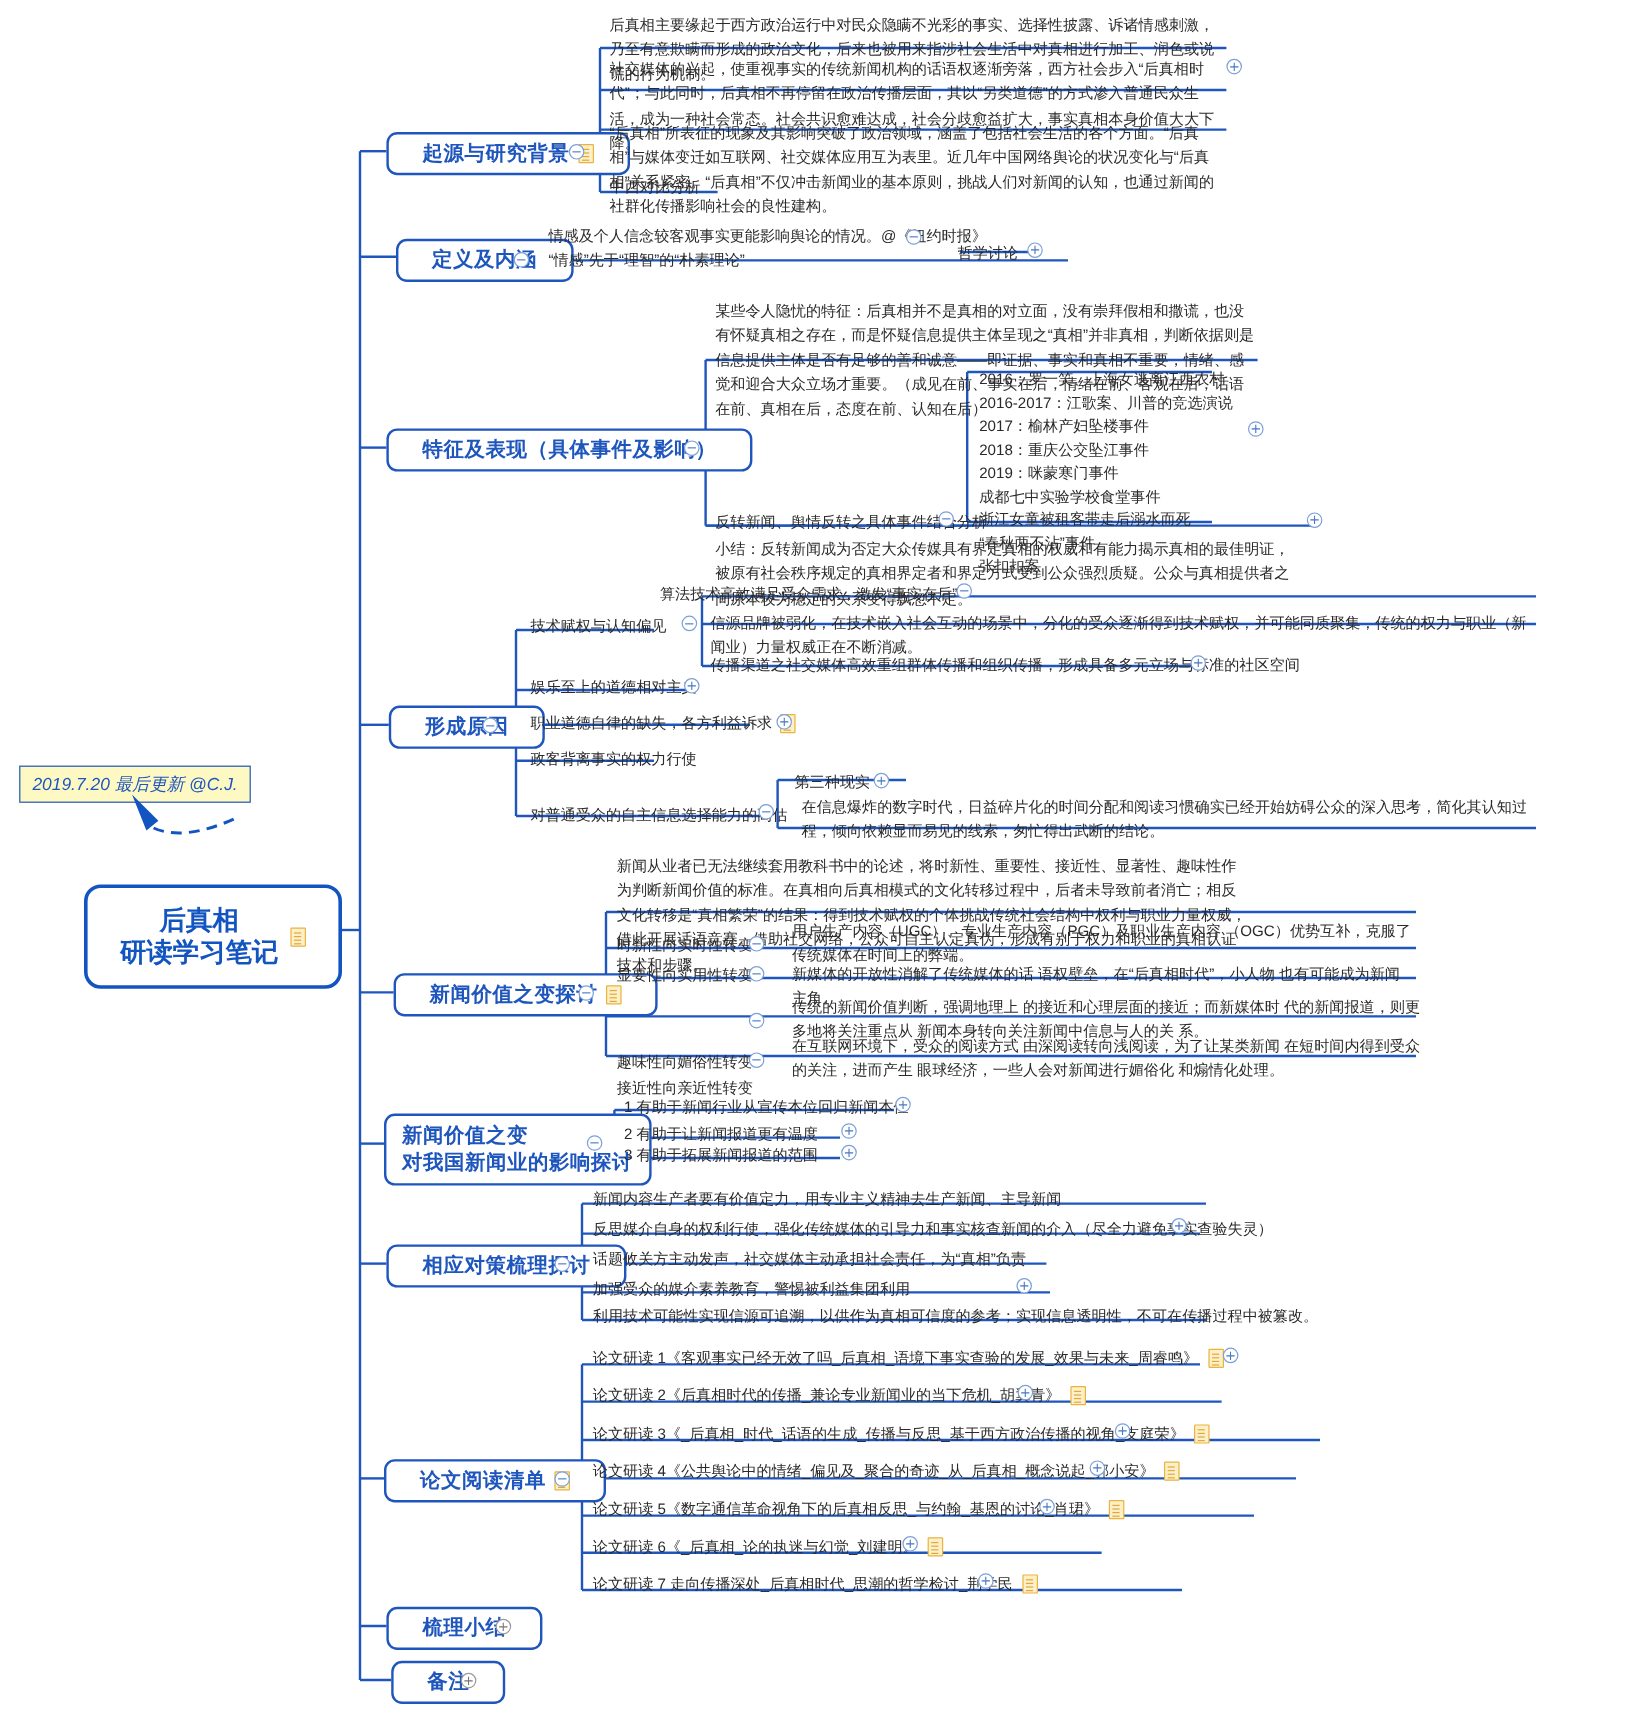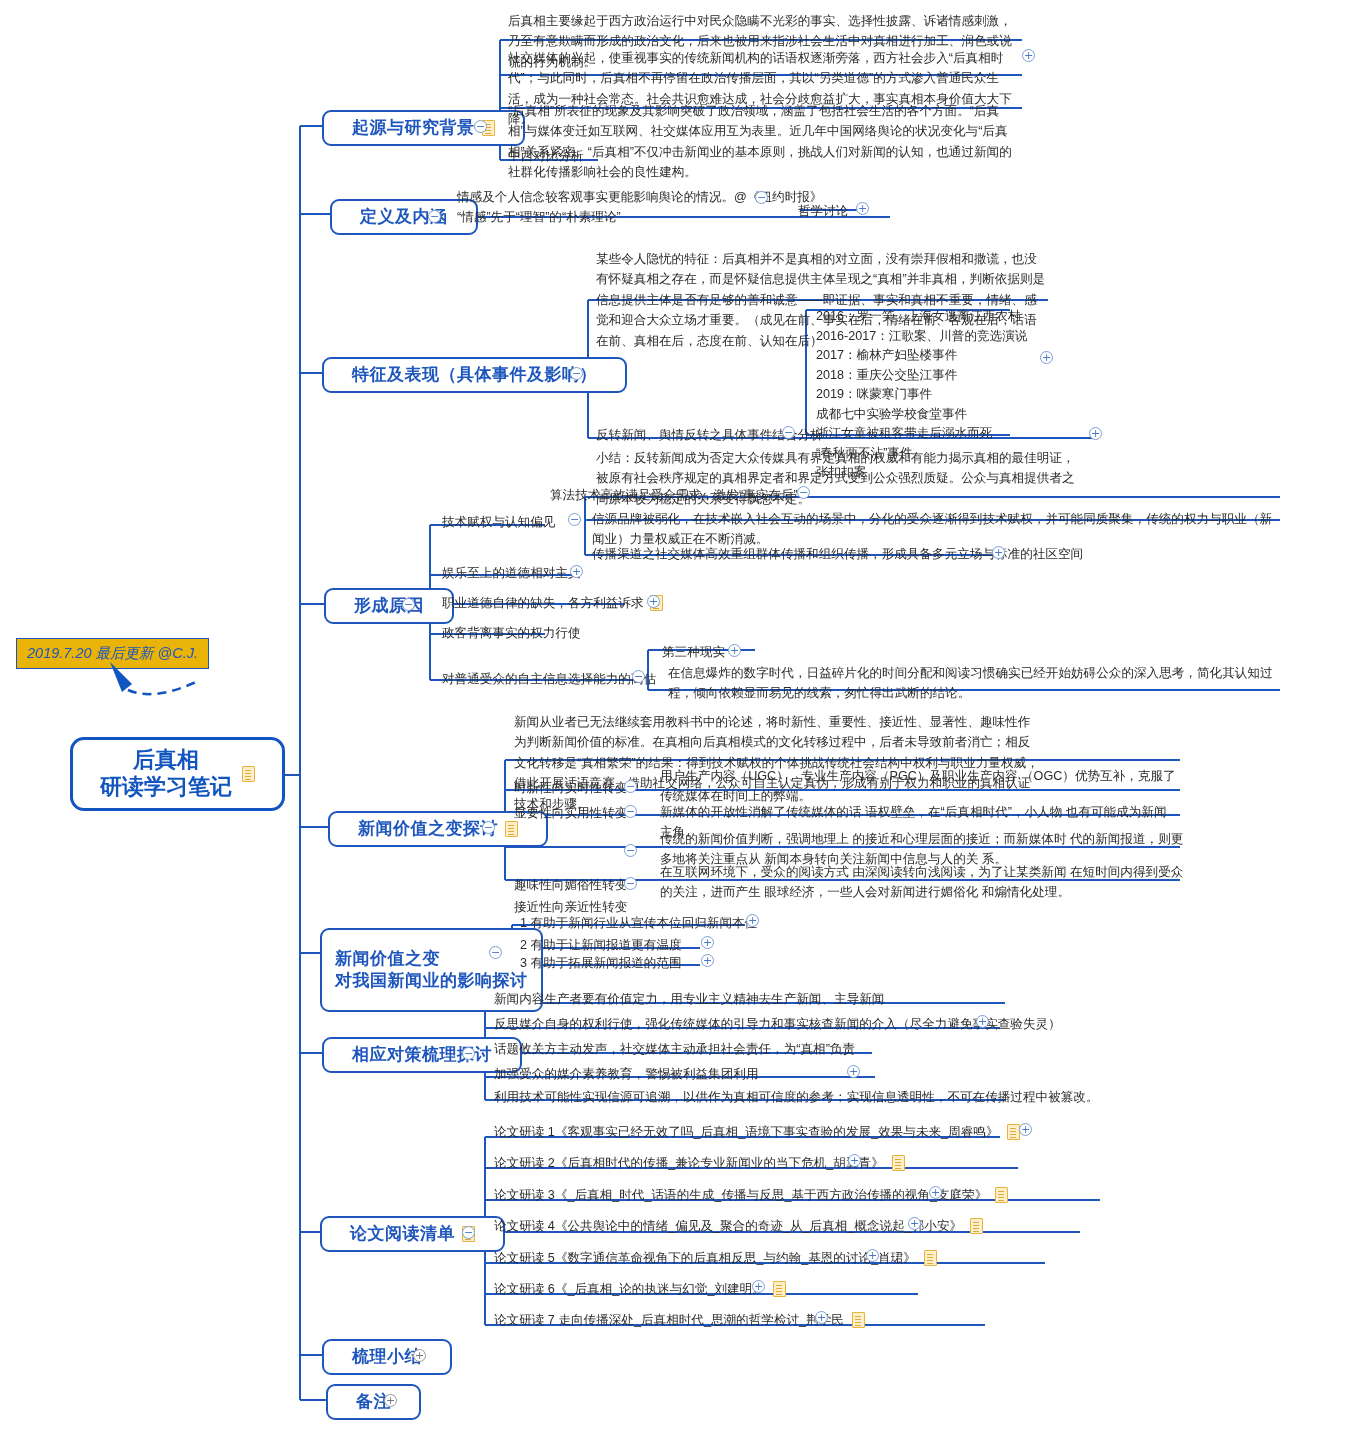--- a/index.html
+++ b/index.html
@@ -34,39 +34,39 @@
     letter-spacing: .5px;
     white-space: nowrap;
     line-height: 1.28;
   }
   .rbox.two-line { flex-direction: column; gap: 0; align-items: flex-start; justify-content: center; }
 
   
   #root-node {
     position: absolute;
     left: 70px; top: 737px;
-    width: 215px; height: 74px;
+    width: 215px; height: 87px;
     border: 3px solid #1355c0;
     border-radius: 14px;
     background: #fff;
     color: #1355c0;
     display: flex; align-items: center; justify-content: center;
     gap: 10px;
     font-size: 22px; font-weight: bold;
     line-height: 1.22;
     text-align: center;
   }
   #root-node .rlines { display: flex; flex-direction: column; }
 
   
   #stamp {
     position: absolute;
     left: 16px; top: 638px;
     border: 1.6px solid #1e56bd;
-    background: #eab308;
+    background: #fef9c3;
     color: #1e56bd;
     font-style: italic;
     font-size: 14.5px;
     padding: 5px 10px;
     white-space: nowrap;
   }
 
   
   .leaf {
     position: absolute;
@@ -332,21 +332,21 @@
   <div class="leaf para" style="left:658px;top:801px;width:520px;">新媒体的开放性消解了传统媒体的话 语权壁垒，在“后真相时代”，小人物 也有可能成为新闻主角。</div>
 
   <div class="leaf" style="left:512px;top:864px;margin-top:32px;">接近性向亲近性转变</div>
   <div class="tog" style="left:624px;top:844px;">−</div>
   <div class="leaf para" style="left:658px;top:828px;width:530px;">传统的新闻价值判断，强调地理上 的接近和心理层面的接近；而新媒体时 代的新闻报道，则更多地将关注重点从 新闻本身转向关注新闻中信息与人的关 系。</div>
 
   <div class="leaf" style="left:512px;top:874px;">趣味性向媚俗性转变</div>
   <div class="tog" style="left:624px;top:877px;">−</div>
   <div class="leaf para" style="left:658px;top:861px;width:530px;">在互联网环境下，受众的阅读方式 由深阅读转向浅阅读，为了让某类新闻 在短时间内得到受众的关注，进而产生 眼球经济，一些人会对新闻进行媚俗化 和煽情化处理。</div>
 
-  <div class="rbox two-line" style="left:320px;top:928px;padding:18px 13px;">
+  <div class="rbox two-line" style="left:320px;top:928px;padding:6px 13px;">
     <span>新闻价值之变</span>
     <span>对我国新闻业的影响探讨</span>
   </div>
   <div class="tog" style="left:489px;top:946px;">−</div>
 
   <div class="leaf" style="left:518px;top:912px;">1 有助于新闻行业从宣传本位回归新闻本位</div>
   <div class="tog" style="left:746px;top:914px;">+</div>
 
   <div class="leaf" style="left:518px;top:934px;">2 有助于让新闻报道更有温度</div>
   <div class="tog" style="left:701px;top:936px;">+</div>

